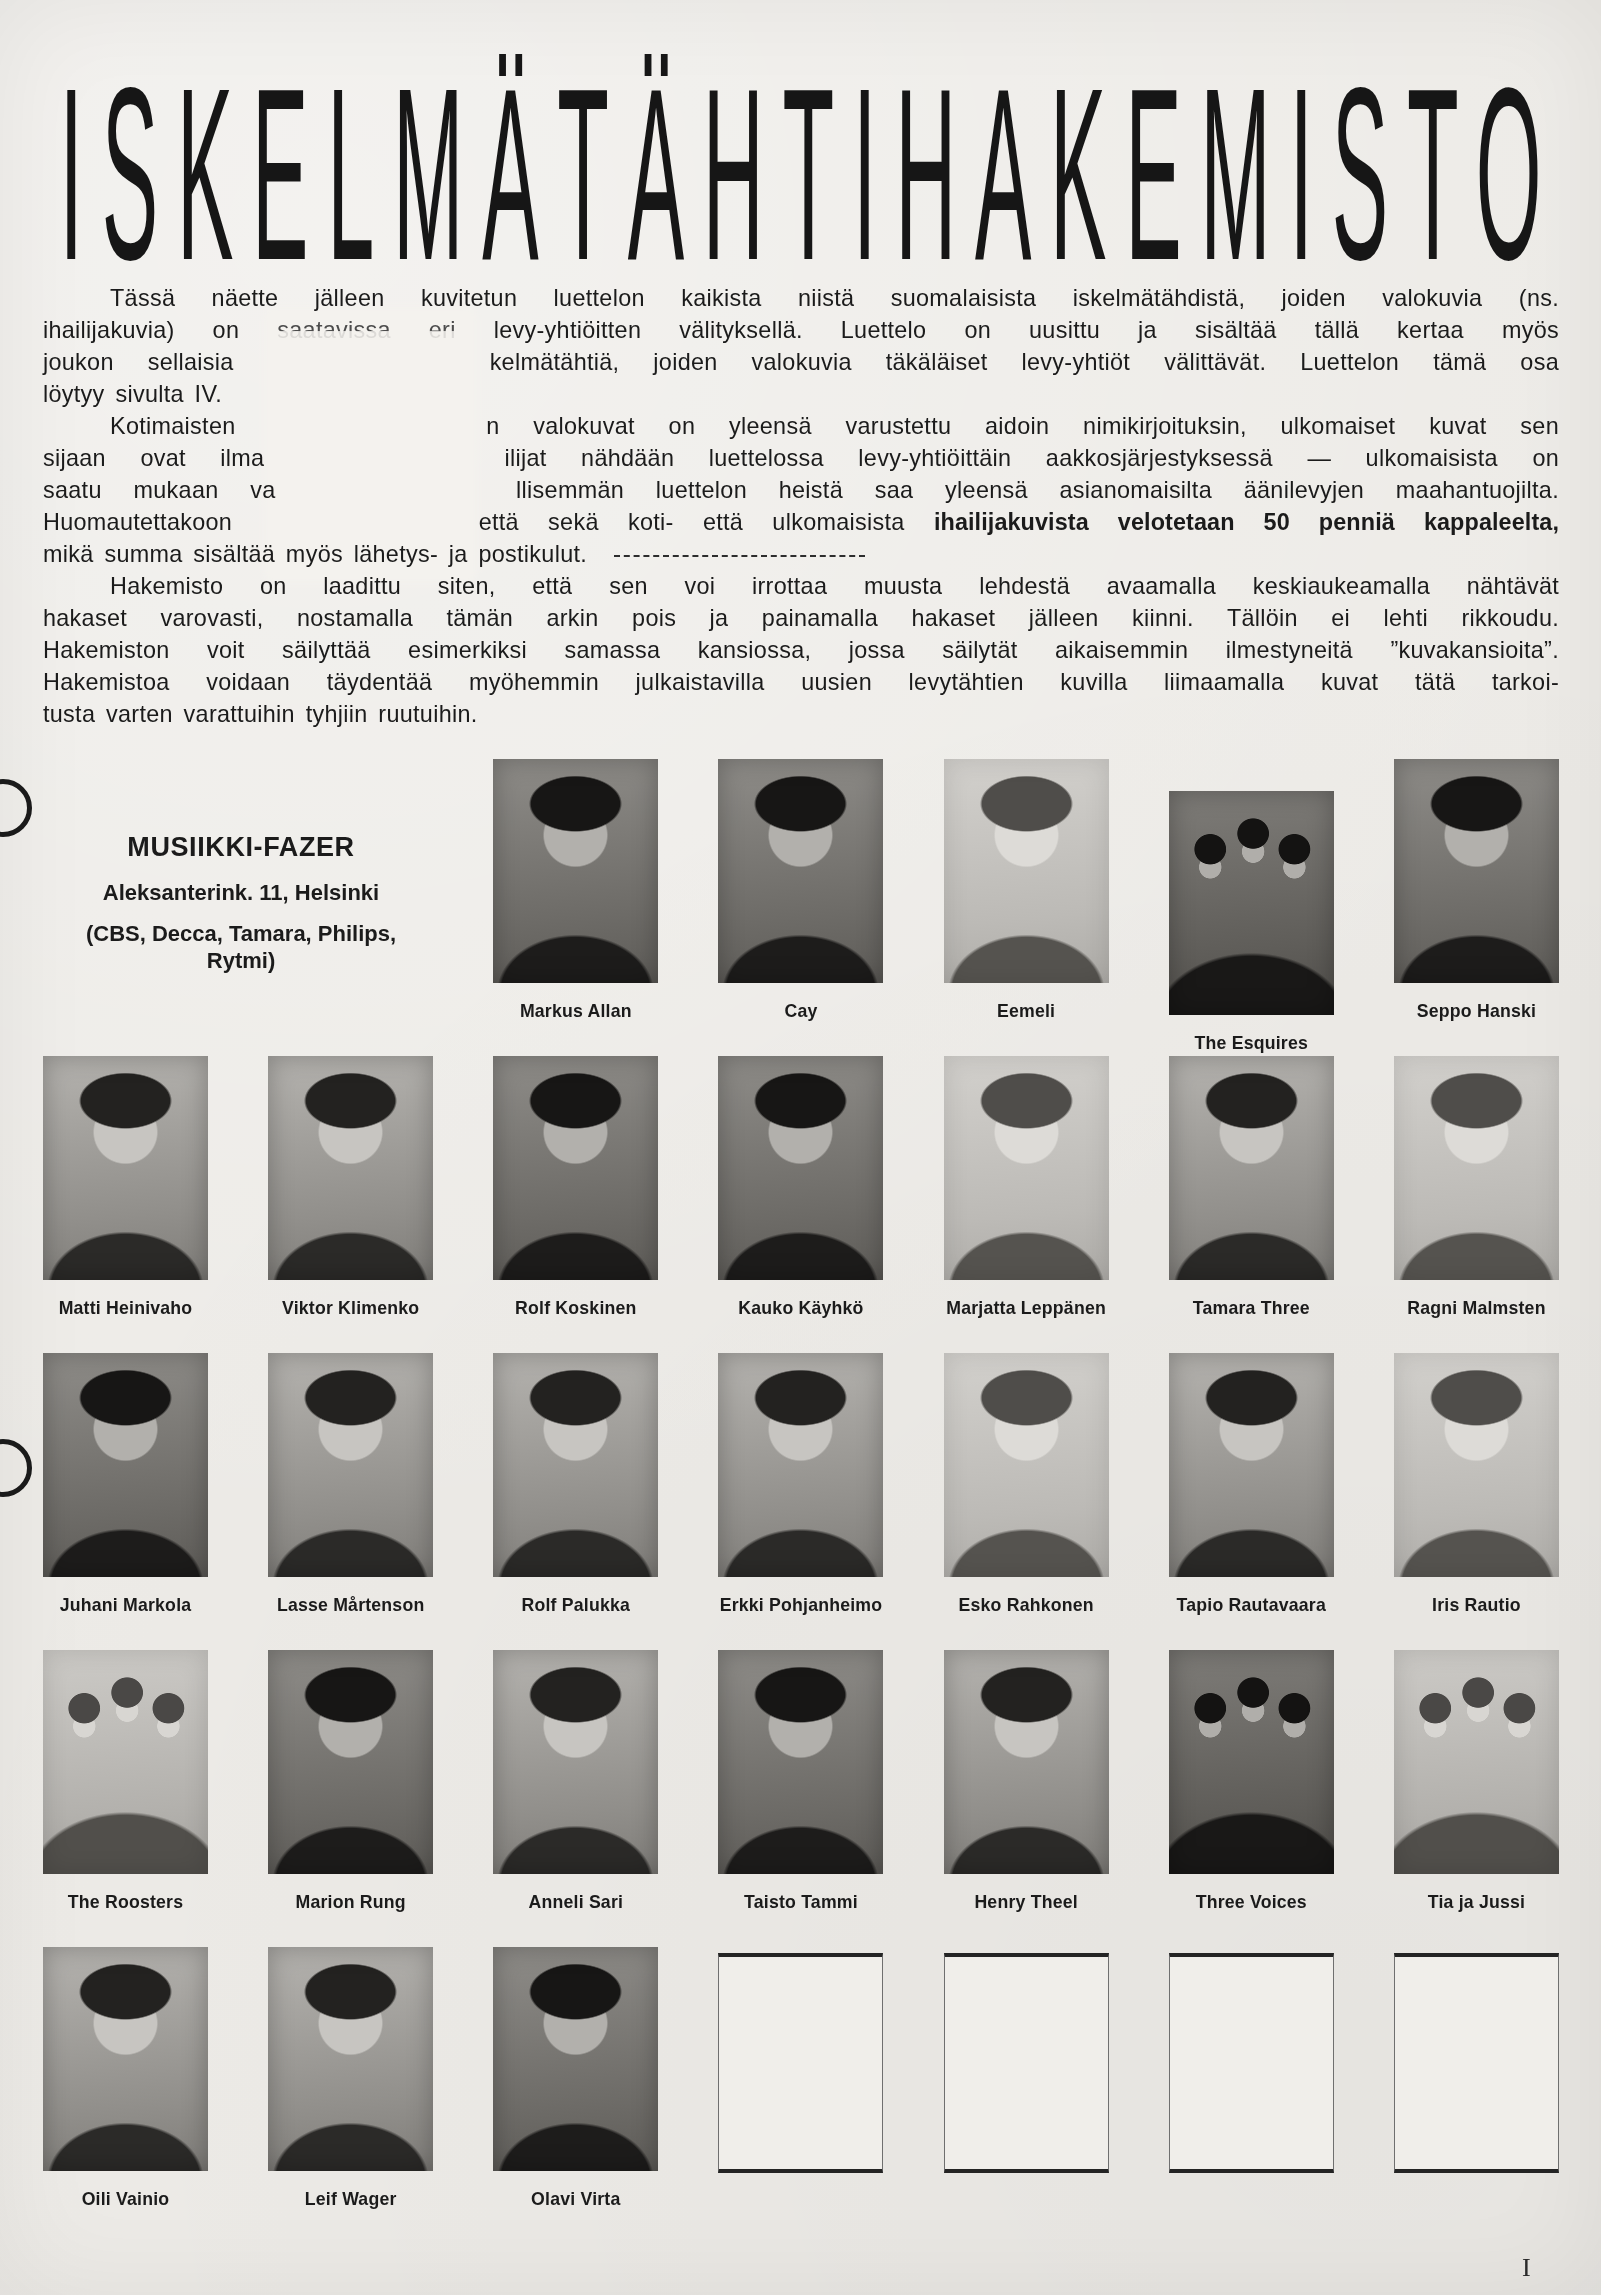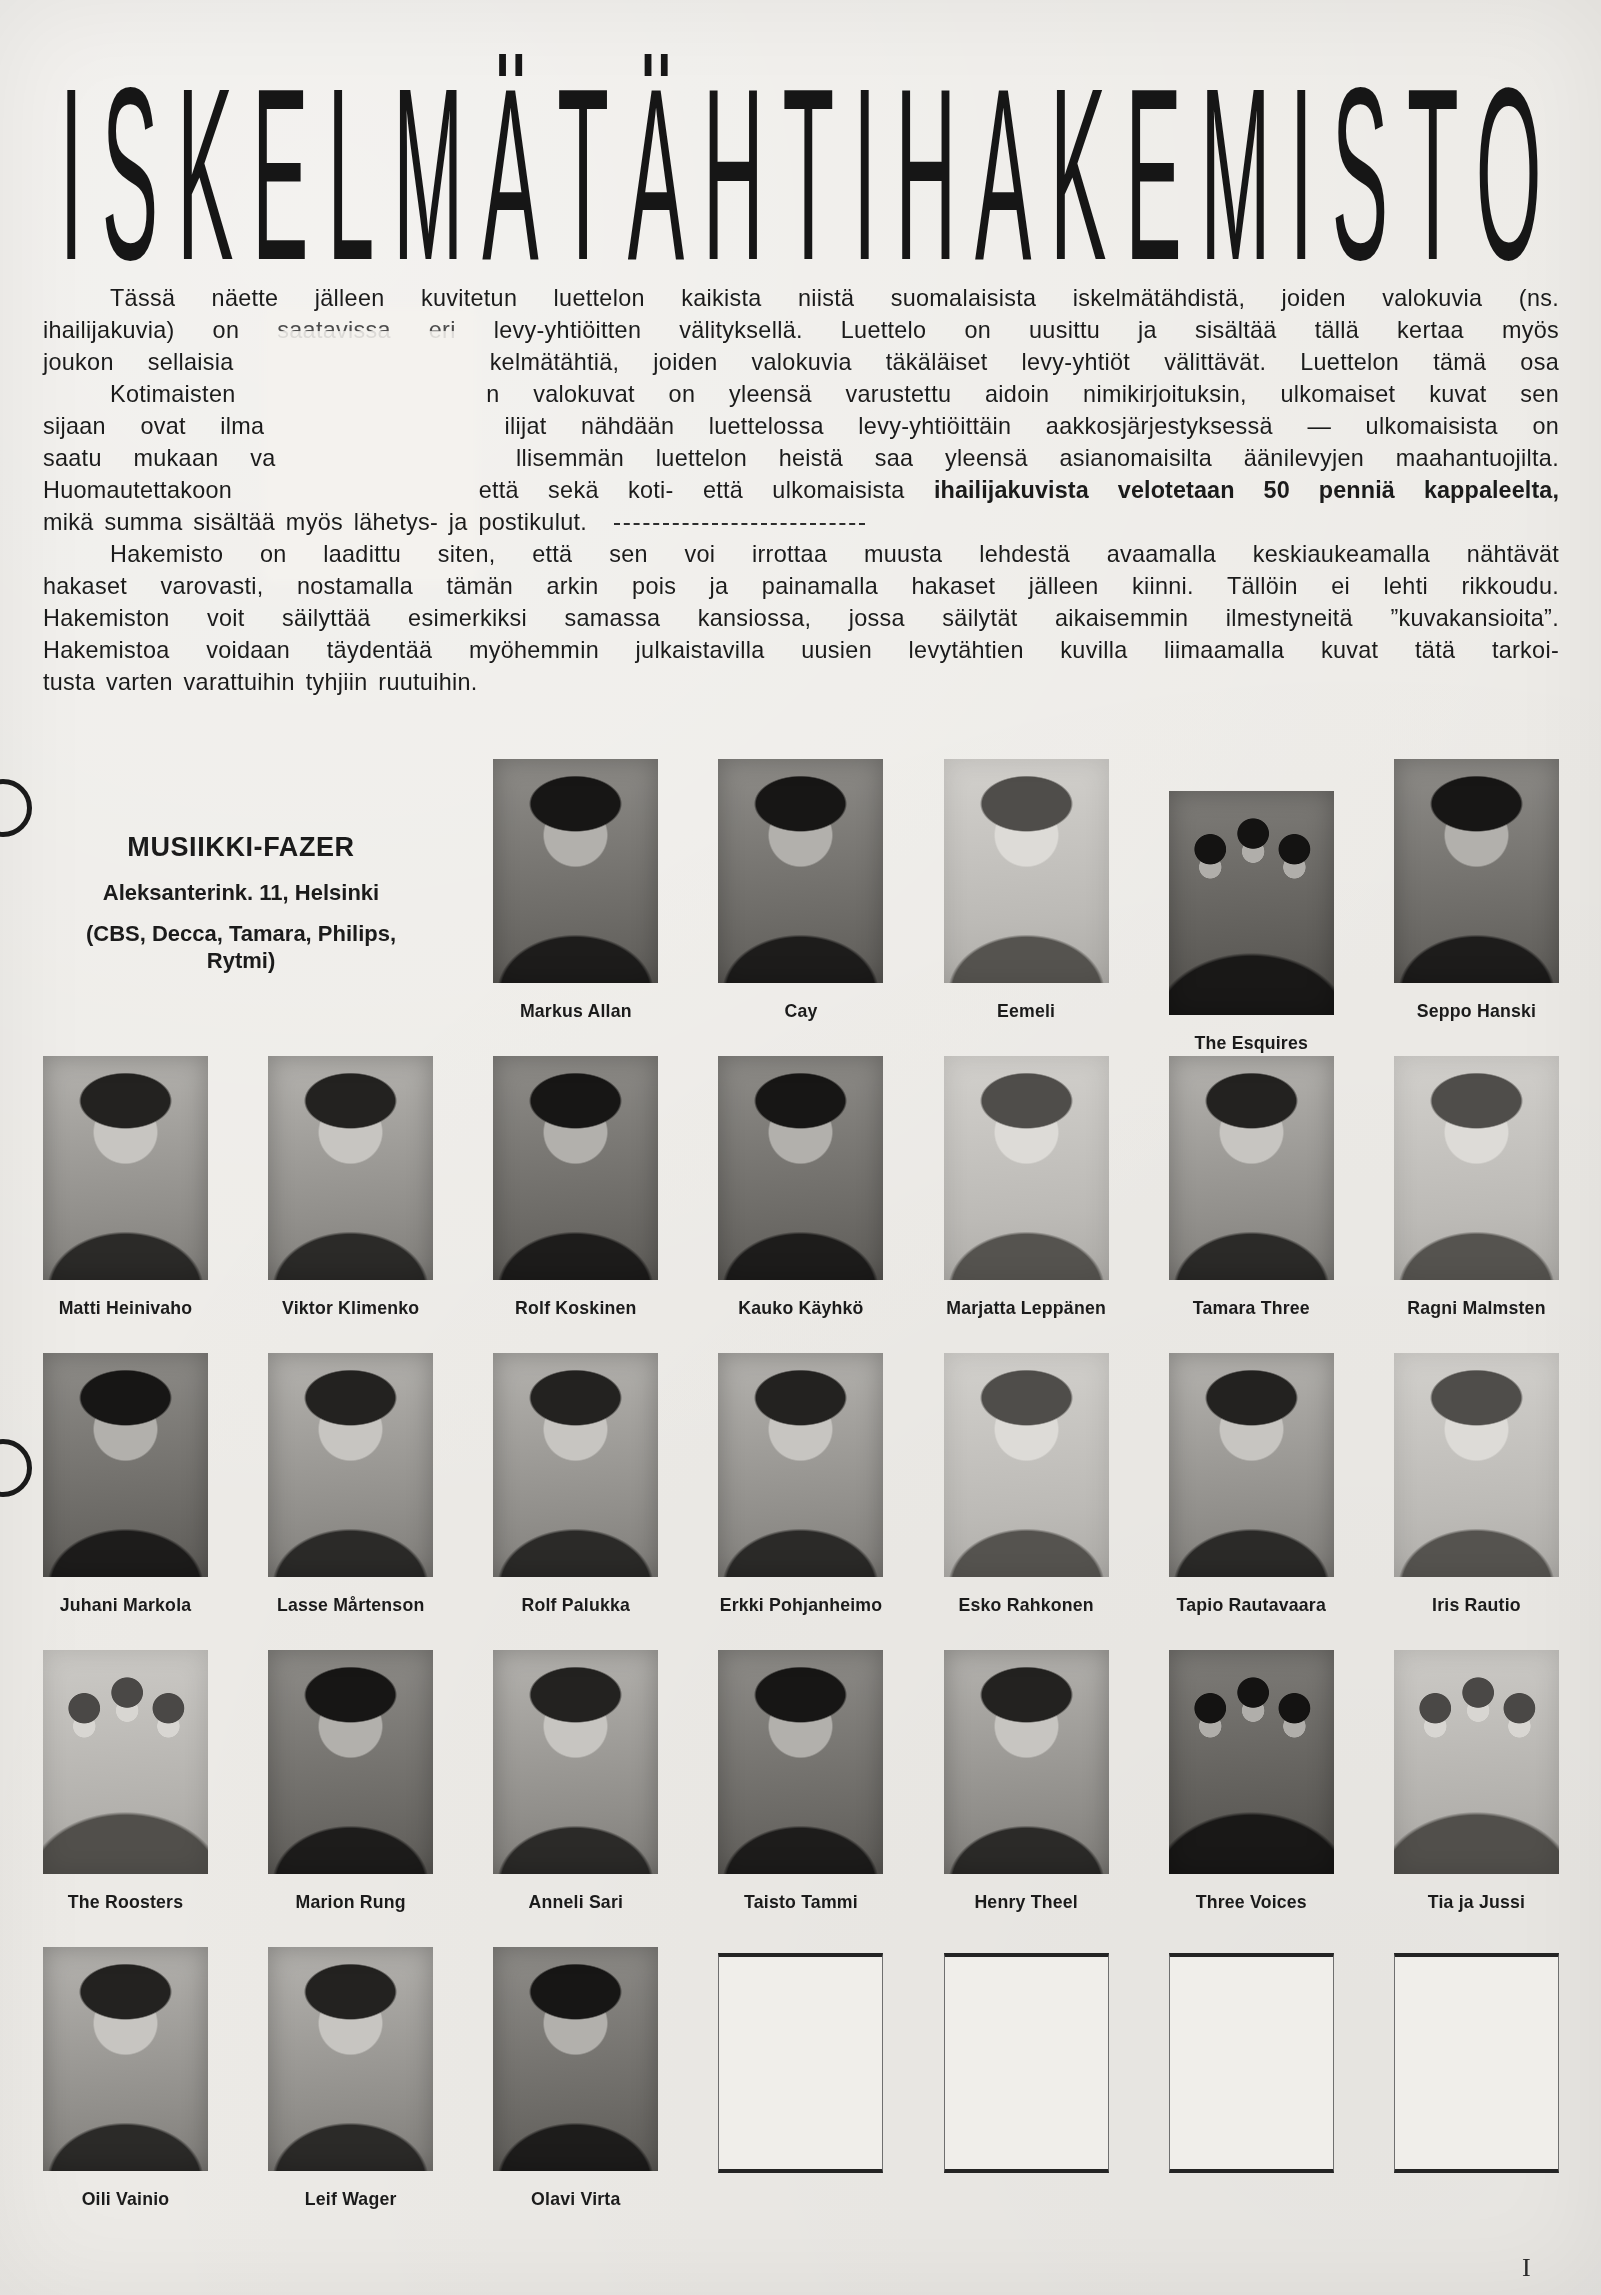--- a/index.html
+++ b/index.html
@@ -158,20 +158,21 @@
   <svg class="headline" width="1602" height="251" viewBox="0 0 2807 440">
     <text x="4066" y="420" text-anchor="middle" font-size="430" textLength="7530" lengthAdjust="spacing" transform="scale(0.345,1)" fill="#161616" font-family="Liberation Sans, DejaVu Sans, sans-serif">ISKELMÄTÄHTIHAKEMISTO</text>
   </svg>
 
   <div class="whiteout"></div>
 
   <div class="intro">
       <div class="line first"><span>Tässä näette jälleen kuvitetun luettelon kaikista niistä suomalaisista iskelmätähdistä, joiden valokuvia (ns.</span> </div>
       <div class="line"><span>ihailijakuvia) on </span> <span class="smudge">saatavissa eri</span> <span> levy-yhtiöitten välityksellä. Luettelo on uusittu ja sisältää tällä kertaa myös</span> </div>
       <div class="line"><span>joukon sellaisia</span> <span class="gapseg" style="width: 188px;"></span> <span>kelmätähtiä, joiden valokuvia täkäläiset levy-yhtiöt välittävät. Luettelon tämä osa</span> </div>
+      <div class="line last"><span>löytyy sivulta IV.</span> </div>
       <div class="line first"><span>Kotimaisten</span> <span class="gapseg" style="width: 183px;"></span> <span>n valokuvat on yleensä varustettu aidoin nimikirjoituksin, ulkomaiset kuvat sen</span> </div>
       <div class="line"><span>sijaan ovat ilma</span> <span class="gapseg" style="width: 171px;"></span> <span>ilijat nähdään luettelossa levy-yhtiöittäin aakkosjärjestyksessä — ulkomaisista on</span> </div>
       <div class="line"><span>saatu mukaan va</span> <span class="gapseg" style="width: 177px;"></span> <span>llisemmän luettelon heistä saa yleensä asianomaisilta äänilevyjen maahantuojilta.</span> </div>
       <div class="line"><span>Huomautettakoon</span> <span class="gapseg" style="width: 188px;"></span> <span>että sekä koti- että ulkomaisista </span> <span class="b">ihailijakuvista velotetaan 50 penniä kappaleelta,</span> </div>
       <div class="line last"><span>mikä summa sisältää myös lähetys- ja postikulut.</span> <span class="dashseg" style="width: 251px;"></span></div>
       <div class="line first"><span>Hakemisto on laadittu siten, että sen voi irrottaa muusta lehdestä avaamalla keskiaukeamalla nähtävät</span> </div>
       <div class="line"><span>hakaset varovasti, nostamalla tämän arkin pois ja painamalla hakaset jälleen kiinni. Tällöin ei lehti rikkoudu.</span> </div>
       <div class="line"><span>Hakemiston voit säilyttää esimerkiksi samassa kansiossa, jossa säilytät aikaisemmin ilmestyneitä ”kuvakansioita”.</span> </div>
       <div class="line"><span>Hakemistoa voidaan täydentää myöhemmin julkaistavilla uusien levytähtien kuvilla liimaamalla kuvat tätä tarkoi-</span> </div>
       <div class="line last"><span>tusta varten varattuihin tyhjiin ruutuihin.</span> </div>

